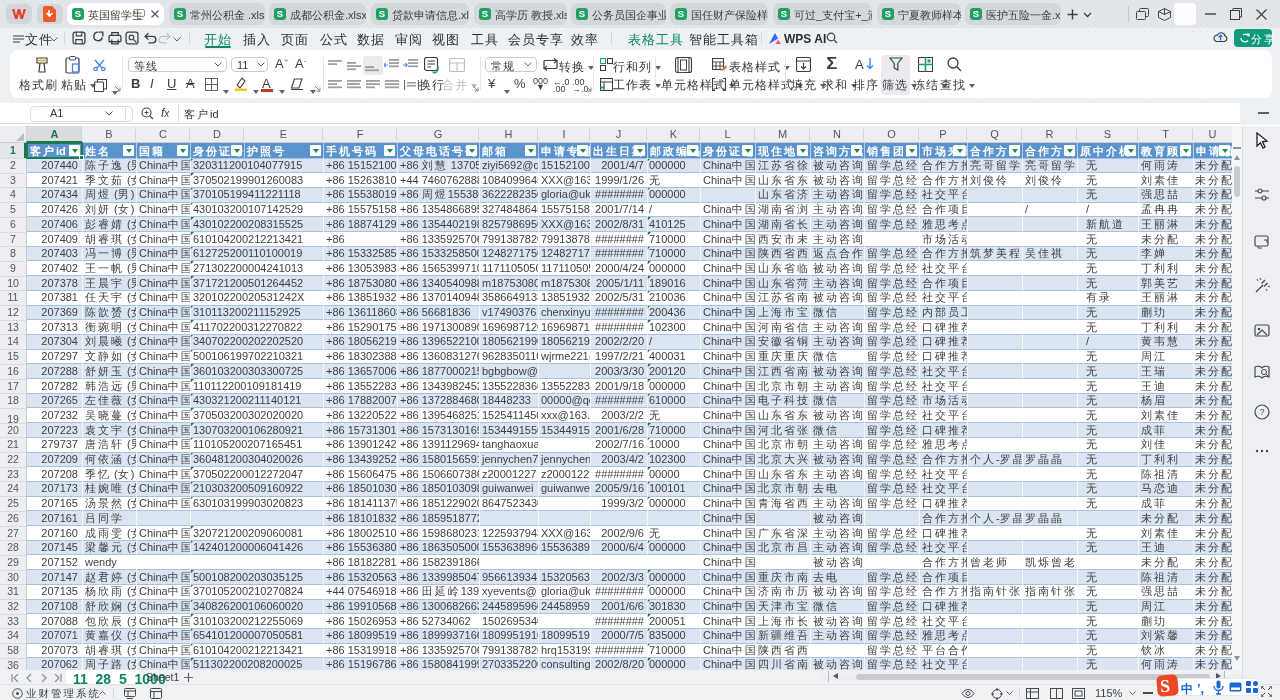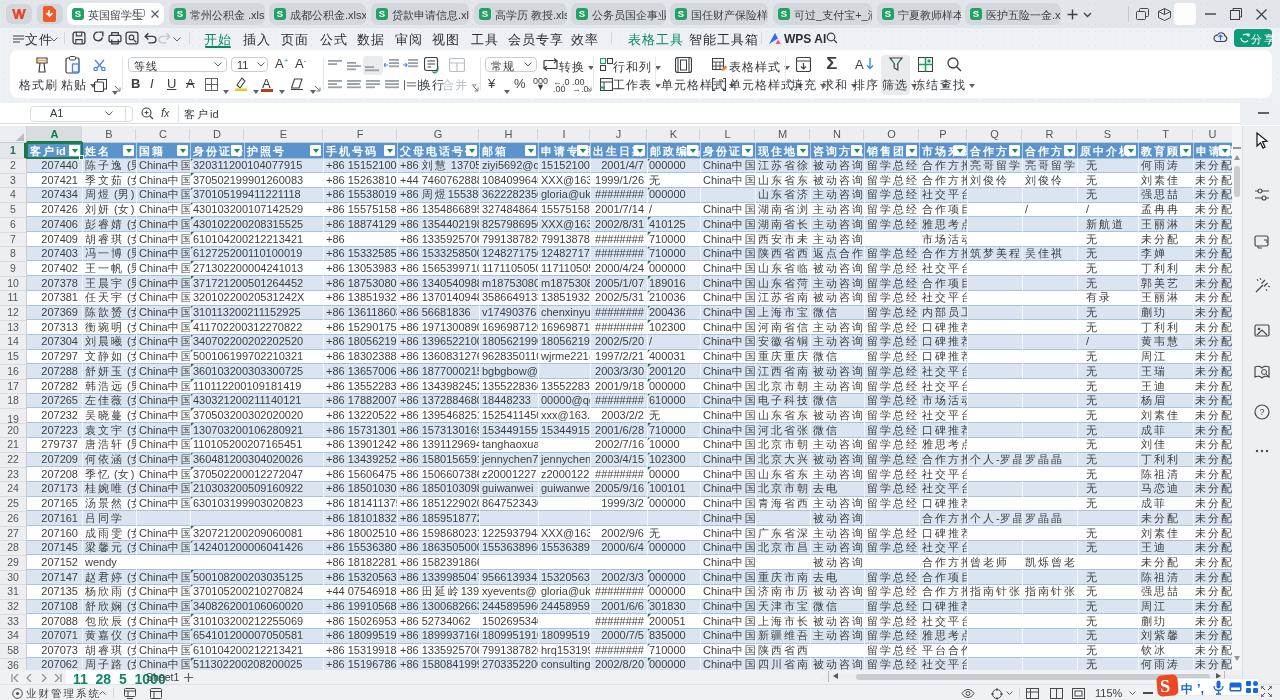--- a/index.html
+++ b/index.html
@@ -808,21 +808,21 @@
   </div>
 <div class="drow" style="top:275.6px;height:14.7px;background:#dbe5f1">
     <div class="dc dA" style="line-height:14.7px">207378</div>
     <div class="dc dB" style="line-height:14.7px"><i class="k">王晨宇</i> (<i class="k">男</i>)</div>
     <div class="dc dC" style="line-height:14.7px">China<i class="k">中国</i></div>
     <div class="dc dD" style="line-height:14.7px">371721200501264452</div>
     <div class="dc dF" style="line-height:14.7px">+86 187530803</div>
     <div class="dc dG" style="line-height:14.7px">+86 1340540988</div>
     <div class="dc dH" style="line-height:14.7px">m18753080</div>
     <div class="dc dI" style="line-height:14.7px">m18753080</div>
-    <div class="dc dJ" style="line-height:14.7px">2005/1/07</div>
+    <div class="dc dJ" style="line-height:14.7px">2005/1/11</div>
     <div class="dc dK" style="line-height:14.7px">189016</div>
     <div class="dc dL" style="line-height:14.7px">China<i class="k">中国</i></div>
     <div class="dc dM" style="line-height:14.7px"><i class="k">山东省菏泽市</i></div>
     <div class="dc dN" style="line-height:14.7px"><i class="k">主动咨询</i></div>
     <div class="dc dO" style="line-height:14.7px"><i class="k">留学总经办</i></div>
     <div class="dc dP" style="line-height:14.7px"><i class="k">合作项目</i>-</div>
     <div class="dc dS" style="line-height:14.7px"><i class="k">无</i></div>
     <div class="dc dT" style="line-height:14.7px"><i class="k">郭美艺</i></div>
     <div class="dc dU" style="line-height:14.7px"><i class="k">未分配</i></div>
     <div class="gt" style="left:163px;top:0"></div>
@@ -895,21 +895,21 @@
   </div>
 <div class="drow" style="top:334.4px;height:14.7px;background:#dbe5f1">
     <div class="dc dA" style="line-height:14.7px">207304</div>
     <div class="dc dB" style="line-height:14.7px"><i class="k">刘晨曦</i> (<i class="k">女</i>)</div>
     <div class="dc dC" style="line-height:14.7px">China<i class="k">中国</i></div>
     <div class="dc dD" style="line-height:14.7px">340702200202202520</div>
     <div class="dc dF" style="line-height:14.7px">+86 180562199</div>
     <div class="dc dG" style="line-height:14.7px">+86 1396522100</div>
     <div class="dc dH" style="line-height:14.7px">1805621990</div>
     <div class="dc dI" style="line-height:14.7px">1805621990</div>
-    <div class="dc dJ" style="line-height:14.7px">2002/5/20</div>
+    <div class="dc dJ" style="line-height:14.7px">2002/2/20</div>
     <div class="dc dK" style="line-height:14.7px">/</div>
     <div class="dc dL" style="line-height:14.7px">China<i class="k">中国</i></div>
     <div class="dc dM" style="line-height:14.7px"><i class="k">安徽省铜陵市</i></div>
     <div class="dc dN" style="line-height:14.7px"><i class="k">主动咨询</i></div>
     <div class="dc dO" style="line-height:14.7px"><i class="k">留学总经办</i></div>
     <div class="dc dP" style="line-height:14.7px"><i class="k">口碑推荐</i>,</div>
     <div class="dc dS" style="line-height:14.7px">/</div>
     <div class="dc dT" style="line-height:14.7px"><i class="k">黄韦慧</i></div>
     <div class="dc dU" style="line-height:14.7px"><i class="k">未分配</i></div>
     <div class="gt" style="left:163px;top:0"></div>
@@ -1067,21 +1067,21 @@
   </div>
 <div class="drow" style="top:452.0px;height:14.7px;background:#dbe5f1">
     <div class="dc dA" style="line-height:14.7px">207209</div>
     <div class="dc dB" style="line-height:14.7px"><i class="k">何依涵</i> (<i class="k">女</i>)</div>
     <div class="dc dC" style="line-height:14.7px">China<i class="k">中国</i></div>
     <div class="dc dD" style="line-height:14.7px">360481200304020026</div>
     <div class="dc dF" style="line-height:14.7px">+86 134392520</div>
     <div class="dc dG" style="line-height:14.7px">+86 1580156591</div>
     <div class="dc dH" style="line-height:14.7px">jennychen7</div>
     <div class="dc dI" style="line-height:14.7px">jennychen7</div>
-    <div class="dc dJ" style="line-height:14.7px">2003/4/15</div>
+    <div class="dc dJ" style="line-height:14.7px">2003/4/2</div>
     <div class="dc dK" style="line-height:14.7px">102300</div>
     <div class="dc dL" style="line-height:14.7px">China<i class="k">中国</i></div>
     <div class="dc dM" style="line-height:14.7px"><i class="k">北京大兴区北</i></div>
     <div class="dc dN" style="line-height:14.7px"><i class="k">被动咨询</i></div>
     <div class="dc dO" style="line-height:14.7px"><i class="k">留学总经办</i></div>
     <div class="dc dP" style="line-height:14.7px"><i class="k">合作方推荐</i></div>
     <div class="dc dQ" style="line-height:14.7px"><i class="k">个人</i>-<i class="k">罗晶</i></div>
     <div class="dc dR" style="line-height:14.7px"><i class="k">罗晶晶</i></div>
     <div class="dc dS" style="line-height:14.7px"><i class="k">无</i></div>
     <div class="dc dT" style="line-height:14.7px"><i class="k">丁利利</i></div>

